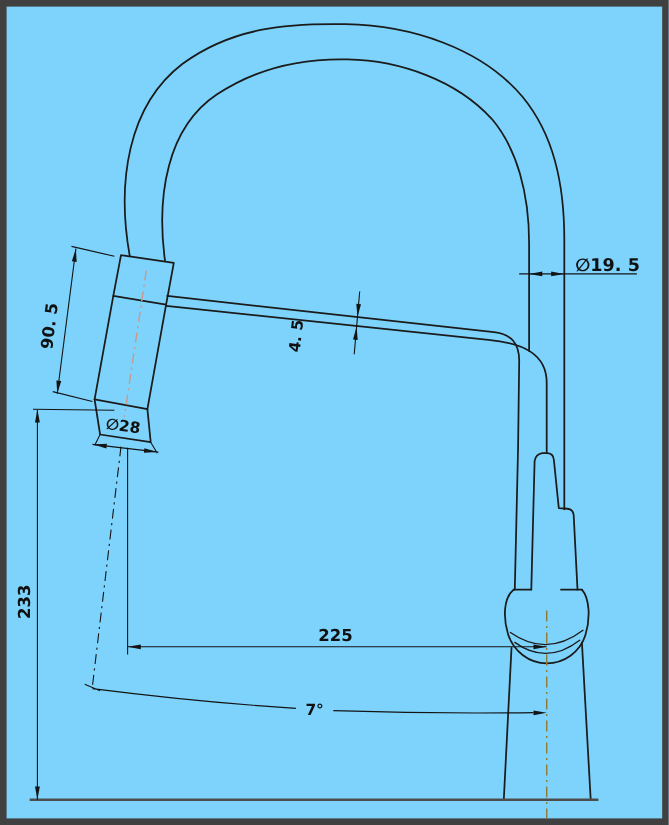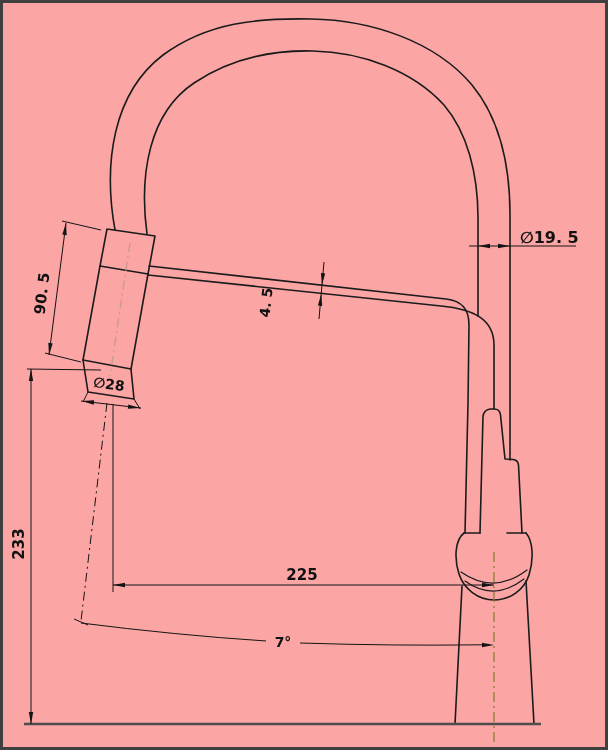--- a/index.html
+++ b/index.html
@@ -1,18 +1,18 @@
 <!DOCTYPE html>
 <html><head>
 <meta charset="utf-8">
 <style>
   html,body{margin:0;padding:0;background:#fff;}
   .page{
-    width:608px;height:750px;position:relative;background:#fca5a5;
-    box-sizing:border-box;border:3px solid #404040;overflow:hidden;
+    width:608px;height:750px;position:relative;background:#7dd3fc;
+    box-sizing:border-box;border:6px solid #404040;overflow:hidden;
     font-family:"DejaVu Sans",sans-serif;
   }
   svg{display:block;}
   .obj{stroke:#1b1b1b;stroke-width:1.6;fill:none;stroke-linecap:round;stroke-linejoin:round;}
   .thin{stroke:#141414;stroke-width:1;fill:none;}
   .deck{stroke:#4d4d4d;stroke-width:2.4;fill:none;}
   .cl-spray{stroke:#c79a8c;stroke-width:1.3;fill:none;stroke-dasharray:9 4 2 4;}
   .cl-body{stroke:#8f7b35;stroke-width:1.3;fill:none;stroke-dasharray:10 4 2 4;}
   .dashdot{stroke:#141414;stroke-width:1;fill:none;stroke-dasharray:9 4 2 4;}
   .arr{fill:#141414;stroke:none;}

